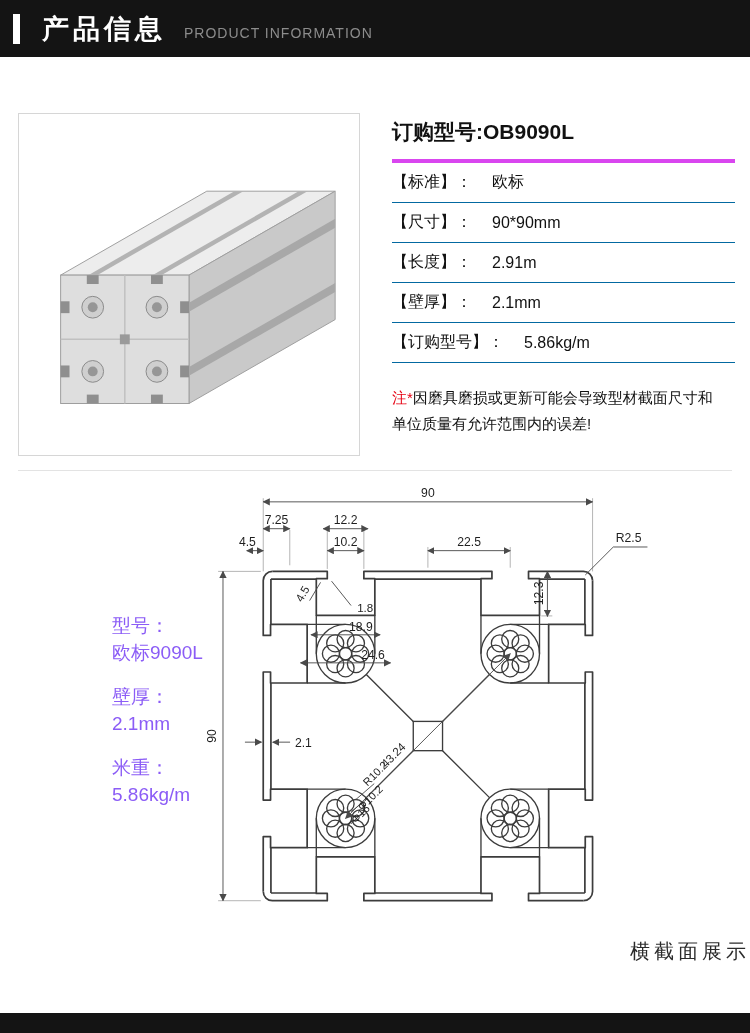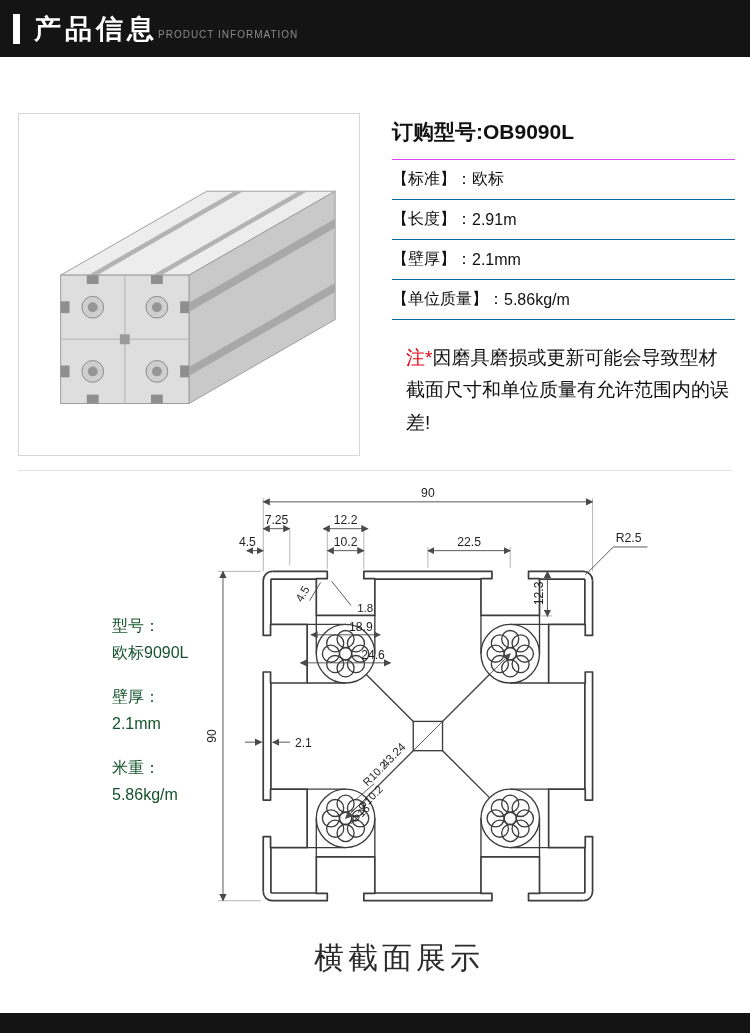--- a/index.html
+++ b/index.html
@@ -2,41 +2,41 @@
 <html><head>
 <meta charset="utf-8">
 <style>
   html,body{margin:0;padding:0;background:#ffffff;font-family:"Liberation Sans","DejaVu Sans",sans-serif;}
   .page{position:relative;width:750px;height:1033px;margin:0 auto;background:#ffffff;overflow:hidden;}
 
   
   .header{position:absolute;top:0;left:0;right:0;height:57px;background:#141414;display:flex;align-items:center;}
   .accent{width:7px;height:30px;background:#ffffff;margin-left:13px;}
   .h-wrap{display:flex;align-items:baseline;}
-  .h-title{color:#ffffff;font-size:27px;font-weight:bold;letter-spacing:4px;margin-left:14px;}
-  .h-sub{color:#8c8c8c;font-size:10px;margin-left:0;letter-spacing:1px;}
+  .h-title{color:#ffffff;font-size:27px;font-weight:bold;letter-spacing:4px;margin-left:22px;}
+  .h-sub{color:#8c8c8c;font-size:14px;margin-left:18px;letter-spacing:1px;}
 
   
   .photo-box{position:absolute;left:18px;top:113px;width:342px;height:343px;border:1px solid #d6d6d6;box-sizing:border-box;background:#fff;display:flex;align-items:center;justify-content:center;}
 
   
   .specs{position:absolute;left:392px;top:118px;width:343px;}
-  .order-no{font-size:21px;font-weight:bold;color:#111;padding-bottom:13px;border-bottom:1px solid #d946ef;}
+  .order-no{font-size:21px;font-weight:bold;color:#111;padding-bottom:13px;border-bottom:4px solid #d946ef;}
   .spec-row{display:flex;align-items:center;height:39px;border-bottom:1px solid #0369a1;font-size:16px;color:#111;}
-  .spec-value{margin-left:0;}
-  .note{margin:22px 0 0 14px;font-size:19px;line-height:1.7;color:#111;width:330px;}
+  .spec-value{margin-left:20px;}
+  .note{margin:22px 0 0 0;font-size:15px;line-height:1.7;color:#111;width:330px;}
   .note .red{color:#e60012;}
 
   .divider{position:absolute;left:18px;right:18px;top:470px;border-top:1px solid #e3e3e3;}
 
   
-  .side-labels{position:absolute;left:112px;top:612px;font-size:16px;color:#14532d;line-height:27px;}
+  .side-labels{position:absolute;left:112px;top:612px;font-size:19px;color:#8b5cf6;line-height:27px;}
   .side-group{margin-bottom:17px;}
   .drawing{position:absolute;left:190px;top:486px;}
-  .caption{position:absolute;left:0;right:0;top:938px;text-align:center;font-size:30px;color:#2b2b2b;letter-spacing:4px;font-weight:500;padding-left:48px;}
+  .caption{position:absolute;left:0;right:0;top:938px;text-align:right;font-size:20px;color:#2b2b2b;letter-spacing:4px;font-weight:500;padding-left:48px;}
   .footer-bar{position:absolute;left:0;right:0;bottom:0;height:20px;background:#141414;}
 </style>
 </head>
 <body>
 
 <div class="page">
 
   <header class="header">
     <div class="accent"></div>
     <div class="h-wrap">
@@ -97,29 +97,33 @@
   </div>
 
   <section class="specs">
     <div class="order-no">订购型号:OB9090L</div>
 
     <div class="spec-row">
       <span class="spec-label">【标准】：</span>
       <span class="spec-value">欧标</span>
     </div>
     <div class="spec-row">
+      <span class="spec-label">【尺寸】：</span>
+      <span class="spec-value">90*90mm</span>
+    </div>
+    <div class="spec-row">
       <span class="spec-label">【长度】：</span>
       <span class="spec-value">2.91m</span>
     </div>
     <div class="spec-row">
       <span class="spec-label">【壁厚】：</span>
       <span class="spec-value">2.1mm</span>
     </div>
     <div class="spec-row">
-      <span class="spec-label">【单位质量】：</span>
+      <span class="spec-label">【订购型号】：</span>
       <span class="spec-value">5.86kg/m</span>
     </div>
 
     <p class="note"><span class="red">注*</span><span>因磨具磨损或更新可能会导致型材截面尺寸和单位质量有允许范围内的误差!</span></p>
   </section>
 
   <div class="divider"></div>
 
   <div class="side-labels">
     <div class="side-group">

